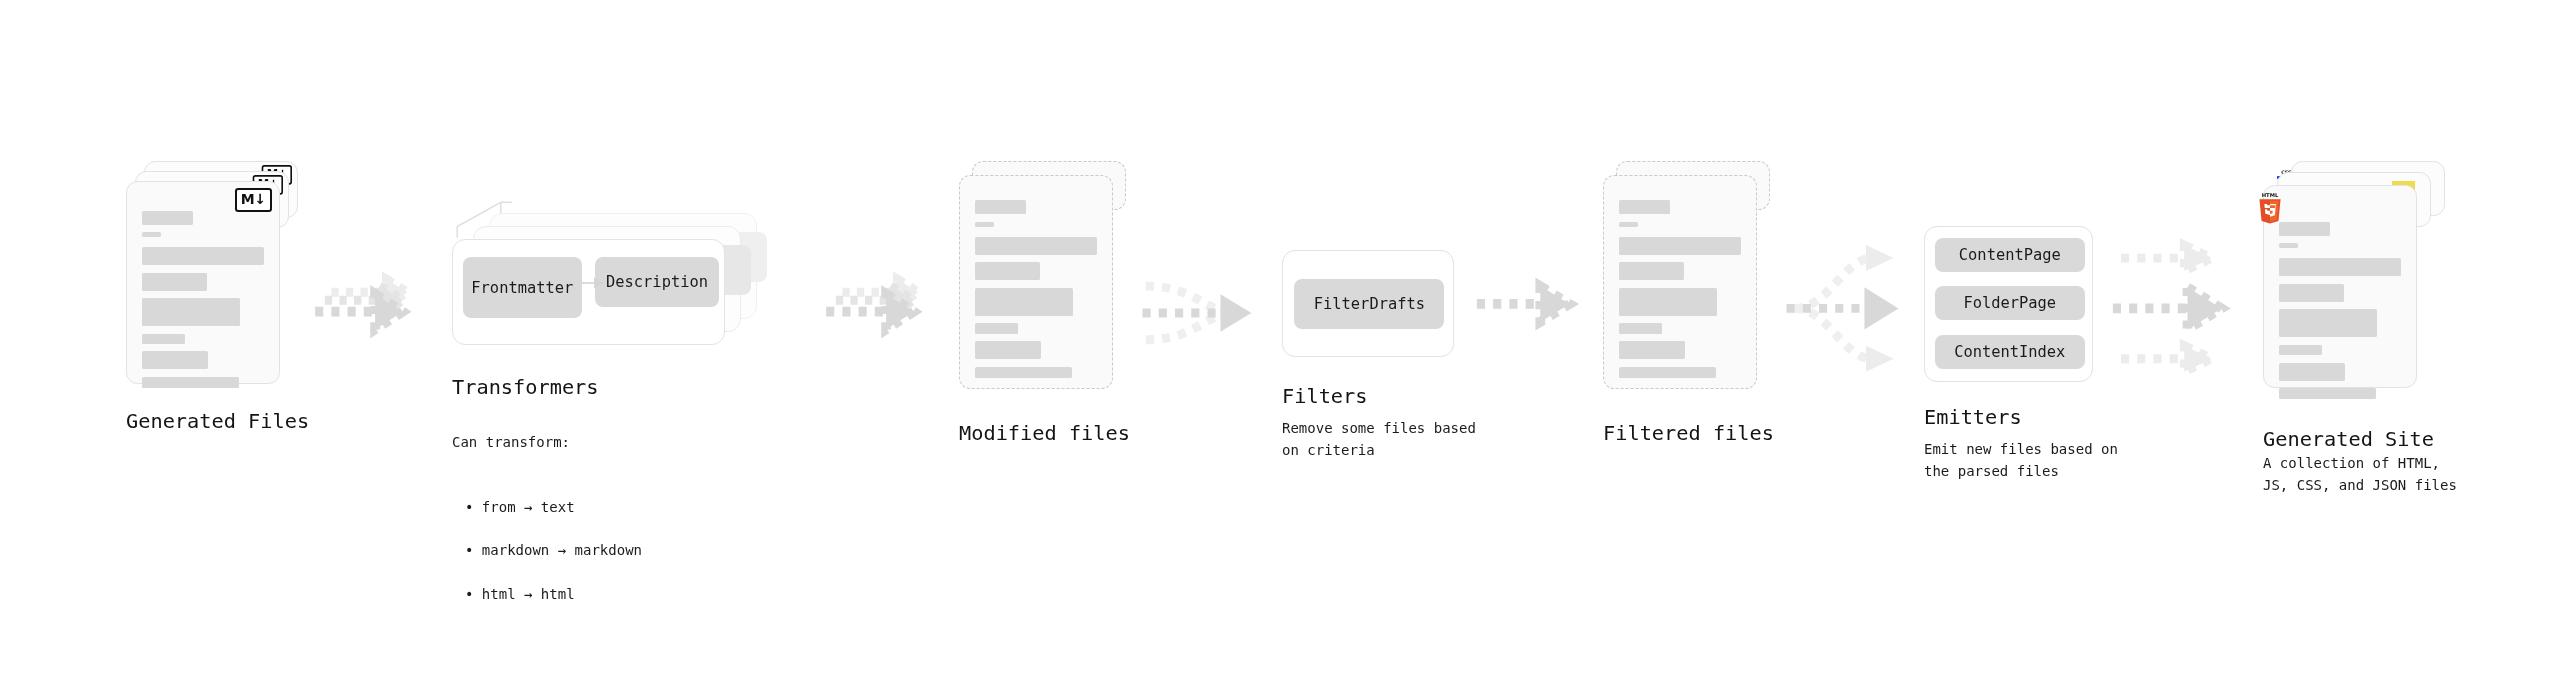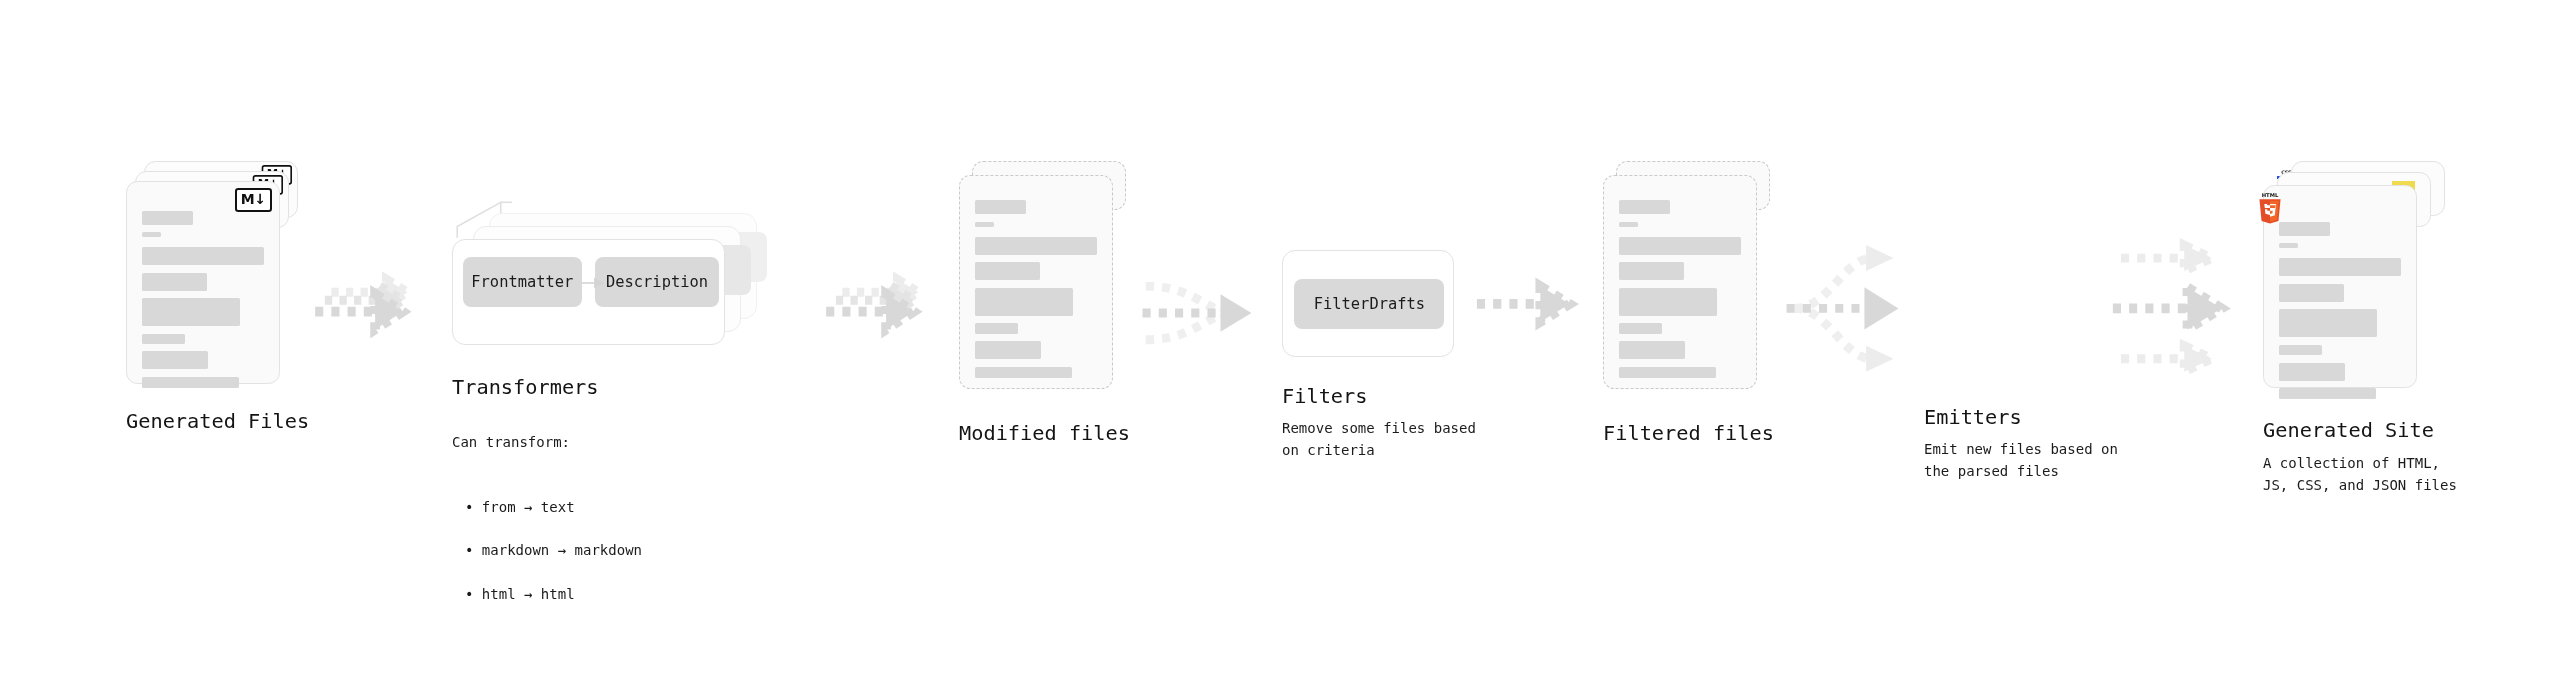--- a/index.html
+++ b/index.html
@@ -199,21 +199,21 @@
         <div class="pill ghost2" style="left:19.5px; top:18px; width:115px; height:50px;"></div>
         <div class="pill ghost2" style="left:153px; top:18px; width:124px; height:50px;"></div>
       </div>
 
       <div class="group-box ghost1" style="left:21px; top:35px; width:268px; height:106px;">
         <div class="pill ghost1" style="left:19.5px; top:18px; width:115px; height:50px;"></div>
         <div class="pill ghost1" style="left:153px; top:18px; width:124px; height:50px;"></div>
       </div>
 
       <div class="group-box" style="left:0px; top:48px; width:273px; height:106px;">
-        <div class="pill" style="left:9.8px; top:17px; width:119px; height:50px;">Frontmatter</div>
+        <div class="pill" style="left:9.8px; top:17px; width:119px; height:61px;">Frontmatter</div>
         <div class="pill" style="left:142px; top:17px; width:124px; height:50px;">Description</div>
         <svg class="connector" style="left:128px; top:26px;" width="23" height="34" viewBox="0 0 28 42">
           <g stroke="#d4d4d4" stroke-width="2" fill="#d4d4d4">
             <line x1="0" y1="21" x2="18" y2="21"></line>
             <polygon points="17,16 26,21 17,26"></polygon>
           </g>
         </svg>
       </div>
     </div>
   </div>
@@ -313,20 +313,27 @@
     <g fill="none" stroke-width="11" stroke-dasharray="10 10">
       <path d="M18 88 C 58 88, 76 32, 110 26" stroke="#efefef"></path>
       <path d="M18 88 C 58 88, 76 146, 110 150" stroke="#efefef"></path>
       <path d="M8 88 L112 88" stroke="#d8d8d8"></path>
     </g>
     <polygon points="106,10 140,26 106,42" fill="#ececec"></polygon>
     <polygon points="104,62 146,88 104,114" fill="#d8d8d8"></polygon>
     <polygon points="106,134 140,150 106,166" fill="#ececec"></polygon>
   </svg>
 
+  <div class="stage" style="left:1924px; top:226px;">
+    <div class="group-box" style="left:0px; top:0px; width:169px; height:156px; position:relative;">
+      <div class="pill" style="left:9.8px; top:10.6px; width:150px; height:34px;">ContentPage</div>
+      <div class="pill" style="left:9.8px; top:59px; width:150px; height:34px;">FolderPage</div>
+      <div class="pill" style="left:9.8px; top:108px; width:150px; height:34px;">ContentIndex</div>
+    </div>
+  </div>
 
   <div class="title" style="left:1924px; top:405px;">Emitters</div>
   <div class="caption" style="left:1924px; top:439px;">Emit new files based on
 the parsed files</div>
 
   <svg class="arrow-layer" style="left:2108px; top:237px;" width="146" height="146" viewBox="0 0 180 180">
     <g stroke="#ececec" stroke-width="11" stroke-dasharray="10 10" fill="#ececec">
       <line x1="16" y1="26" x2="96" y2="26"></line>
       <polygon points="94,10 128,26 94,42"></polygon>
     </g>
@@ -372,18 +379,18 @@
           <div class="skel" style="width:53%;   height:18px;"></div>
           <div class="skel" style="width:80%;   height:28.4px;"></div>
           <div class="skel" style="width:35%;   height:10.6px;"></div>
           <div class="skel" style="width:54%;   height:18px;"></div>
           <div class="skel" style="width:79%;   height:11.4px;"></div>
         </div>
       </div>
     </div>
   </div>
 
-  <div class="title" style="left:2263px; top:418px;">Generated Site</div>
+  <div class="title" style="left:2263px; top:427px;">Generated Site</div>
   <div class="caption" style="left:2263px; top:453px;">A collection of HTML,
 JS, CSS, and JSON files</div>
 
 </div>
 
 
 </body></html>

